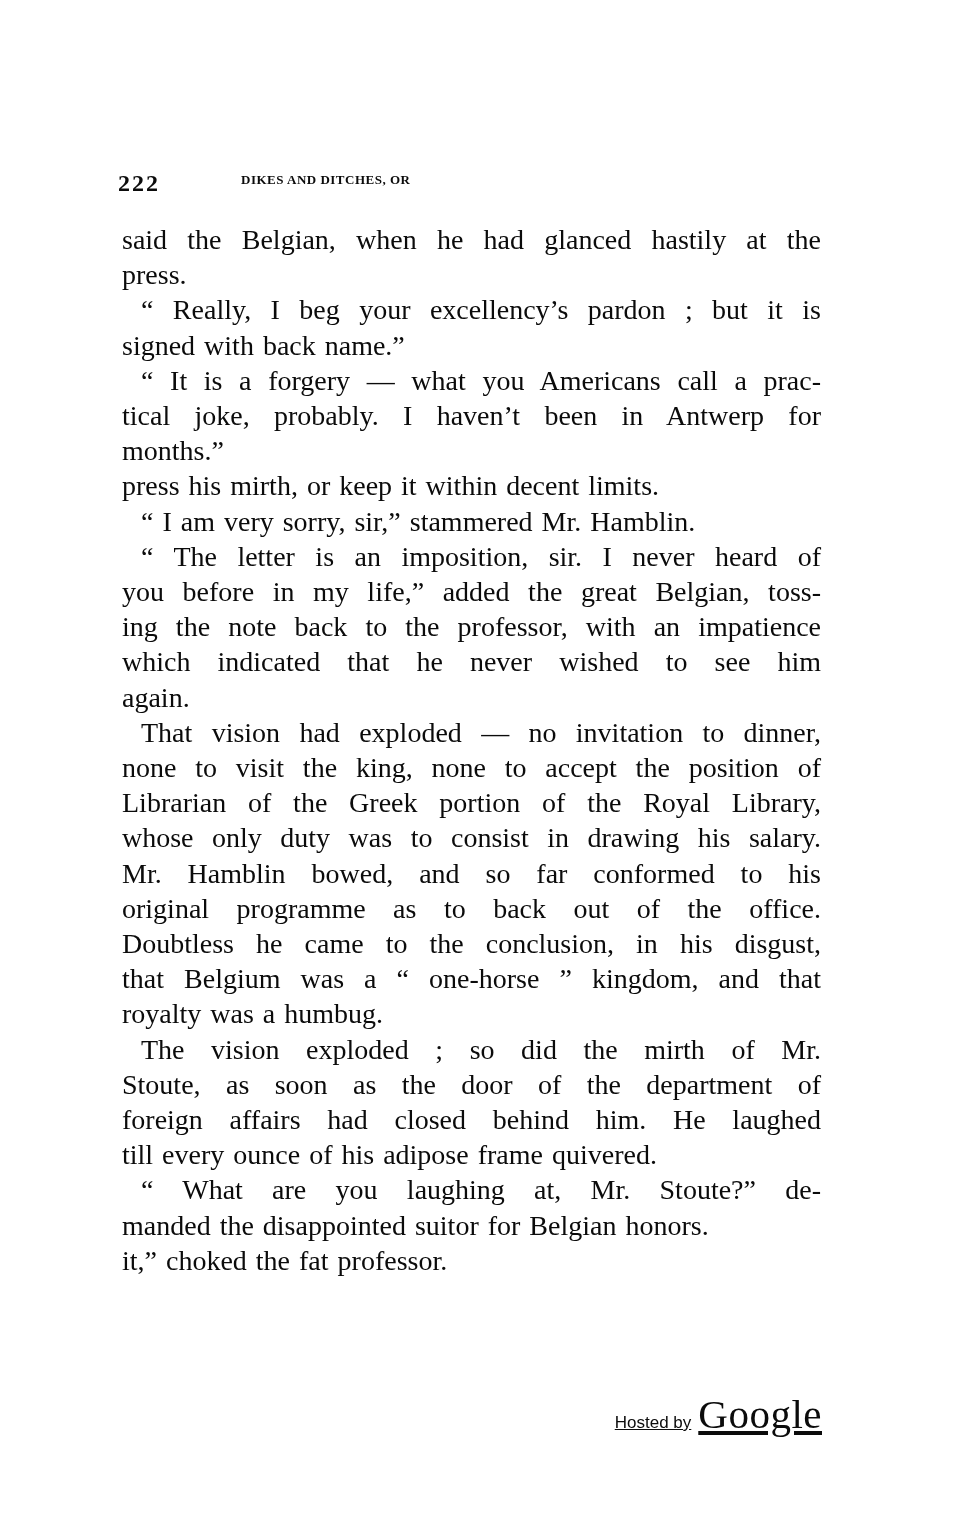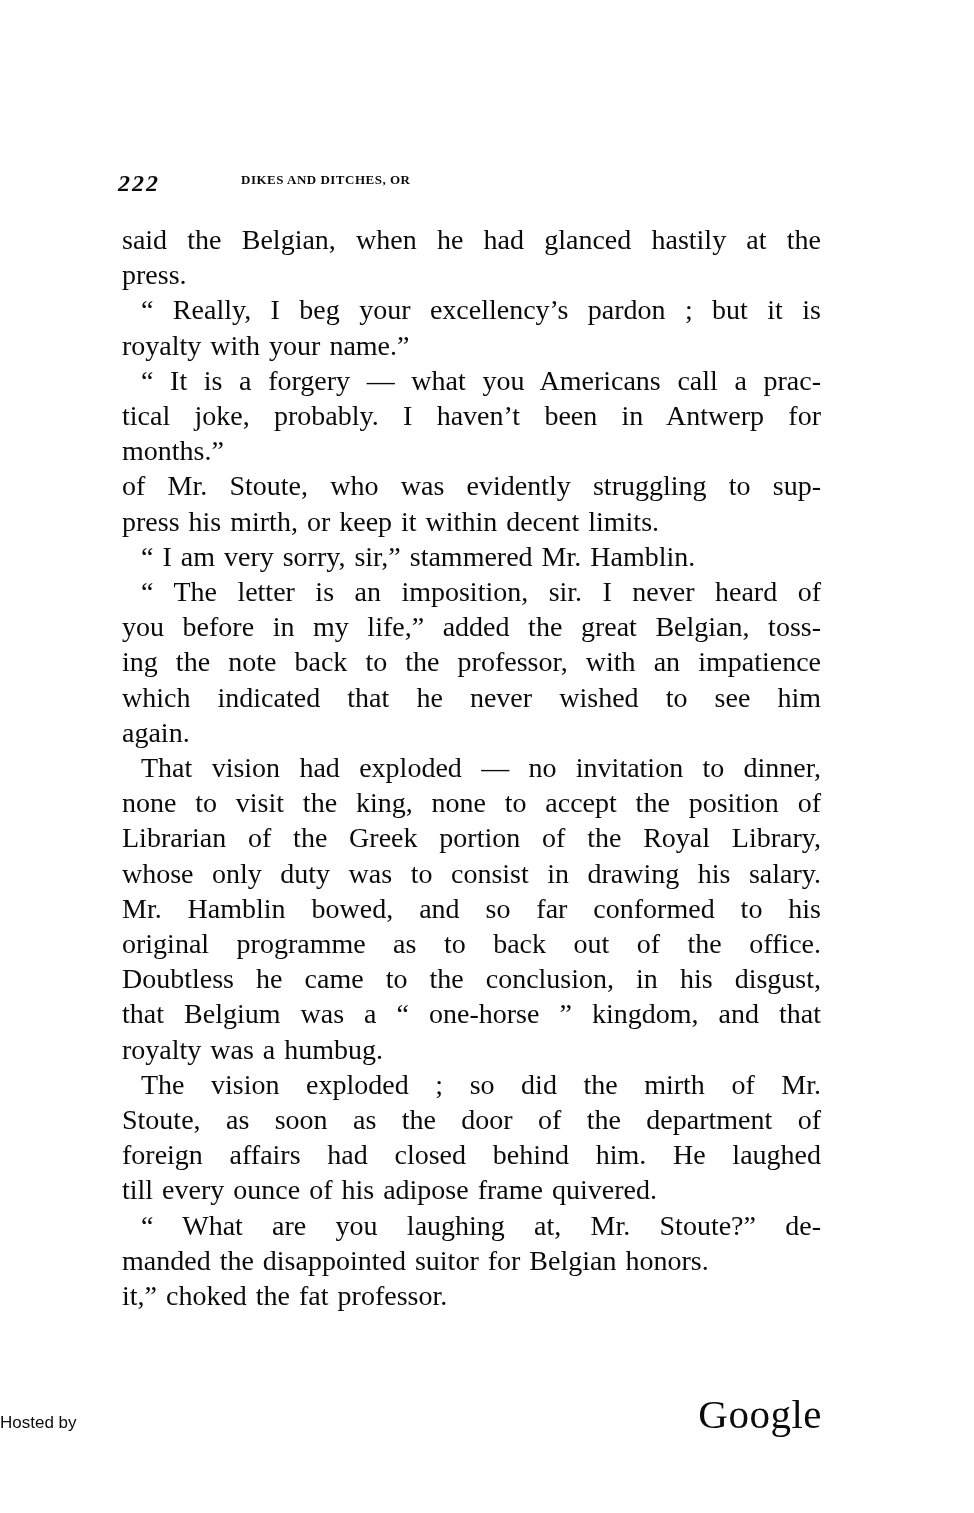--- a/index.html
+++ b/index.html
@@ -14,21 +14,20 @@
     font-family: "Liberation Serif", "DejaVu Serif", serif;
     overflow: hidden;
   }
   .page-number {
     position: absolute;
     left: 118px;
     top: 170px;
     font-size: 24px;
     font-weight: bold;
     letter-spacing: 2px;
-    font-style: italic;
   }
   .running-title {
     position: absolute;
     left: 241px;
     top: 172px;
     font-size: 13px;
     font-weight: bold;
     letter-spacing: 0.5px;
     white-space: nowrap;
   }
@@ -46,23 +45,24 @@
     text-align-last: justify;
   }
   .line.last { text-align-last: left; }
   .line.indent { text-indent: 19px; }
   .footer-watermark {
     position: absolute;
     top: 1390px;
     left: 0;
     right: 152px;
     display: flex;
-    justify-content: space-between;
+    justify-content: flex-end;
     align-items: baseline;
     gap: 7px;
+    text-decoration: underline;
   }
   .hosted-by {
     font-family: "Liberation Sans", sans-serif;
     font-size: 17px;
     color: var(--ink);
   }
   .google-logo {
     font-family: "Liberation Serif", "DejaVu Serif", serif;
     font-size: 41px;
     letter-spacing: 0.5px;
@@ -75,25 +75,24 @@
 <div class="page">
 
   <div class="page-number">222</div>
 
   <div class="running-title">DIKES AND DITCHES, OR</div>
 
   <div class="body-text">
       <div class="line">said the Belgian, when he had glanced hastily at the</div>
       <div class="line last">press.</div>
       <div class="line indent">“ Really, I beg your excellency’s pardon ; but it is</div>
-      <div class="line last">royalty with your name.”</div>
+      <div class="line last">signed with back name.”</div>
       <div class="line indent">“ It is a forgery — what you Americans call a prac-</div>
       <div class="line">tical joke, probably.  I haven’t been in Antwerp for</div>
       <div class="line last">months.”</div>
-      <div class="line">of Mr. Stoute, who was evidently struggling to sup-</div>
       <div class="line last">press his mirth, or keep it within decent limits.</div>
       <div class="line indent last">“ I am very sorry, sir,” stammered Mr. Hamblin.</div>
       <div class="line indent">“ The letter is an imposition, sir.  I never heard of</div>
       <div class="line">you before in my life,” added the great Belgian, toss-</div>
       <div class="line">ing the note back to the professor, with an impatience</div>
       <div class="line">which indicated that he never wished to see him</div>
       <div class="line last">again.</div>
       <div class="line indent">That vision had exploded — no invitation to dinner,</div>
       <div class="line">none to visit the king, none to accept the position of</div>
       <div class="line">Librarian of the Greek portion of the Royal Library,</div>

